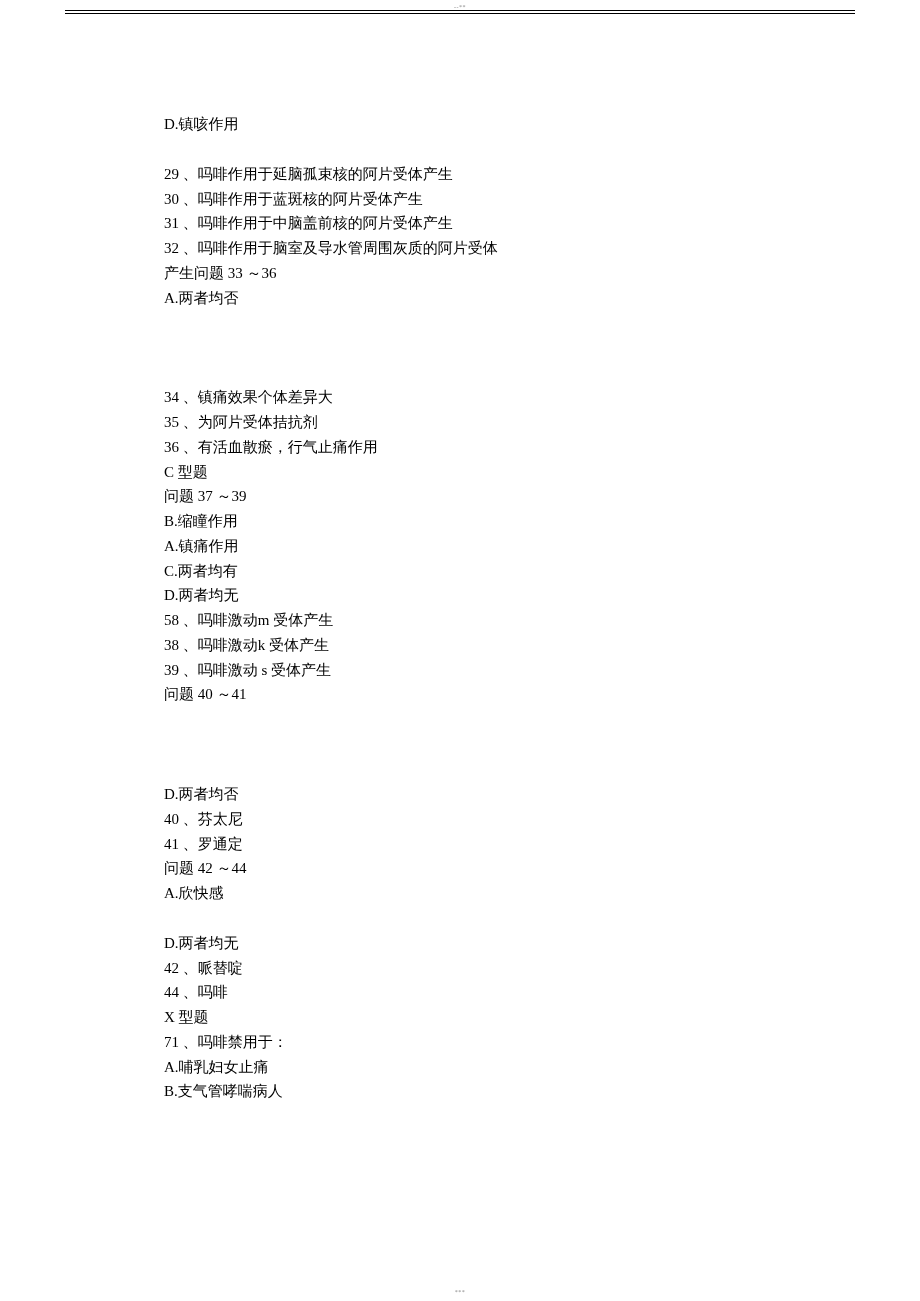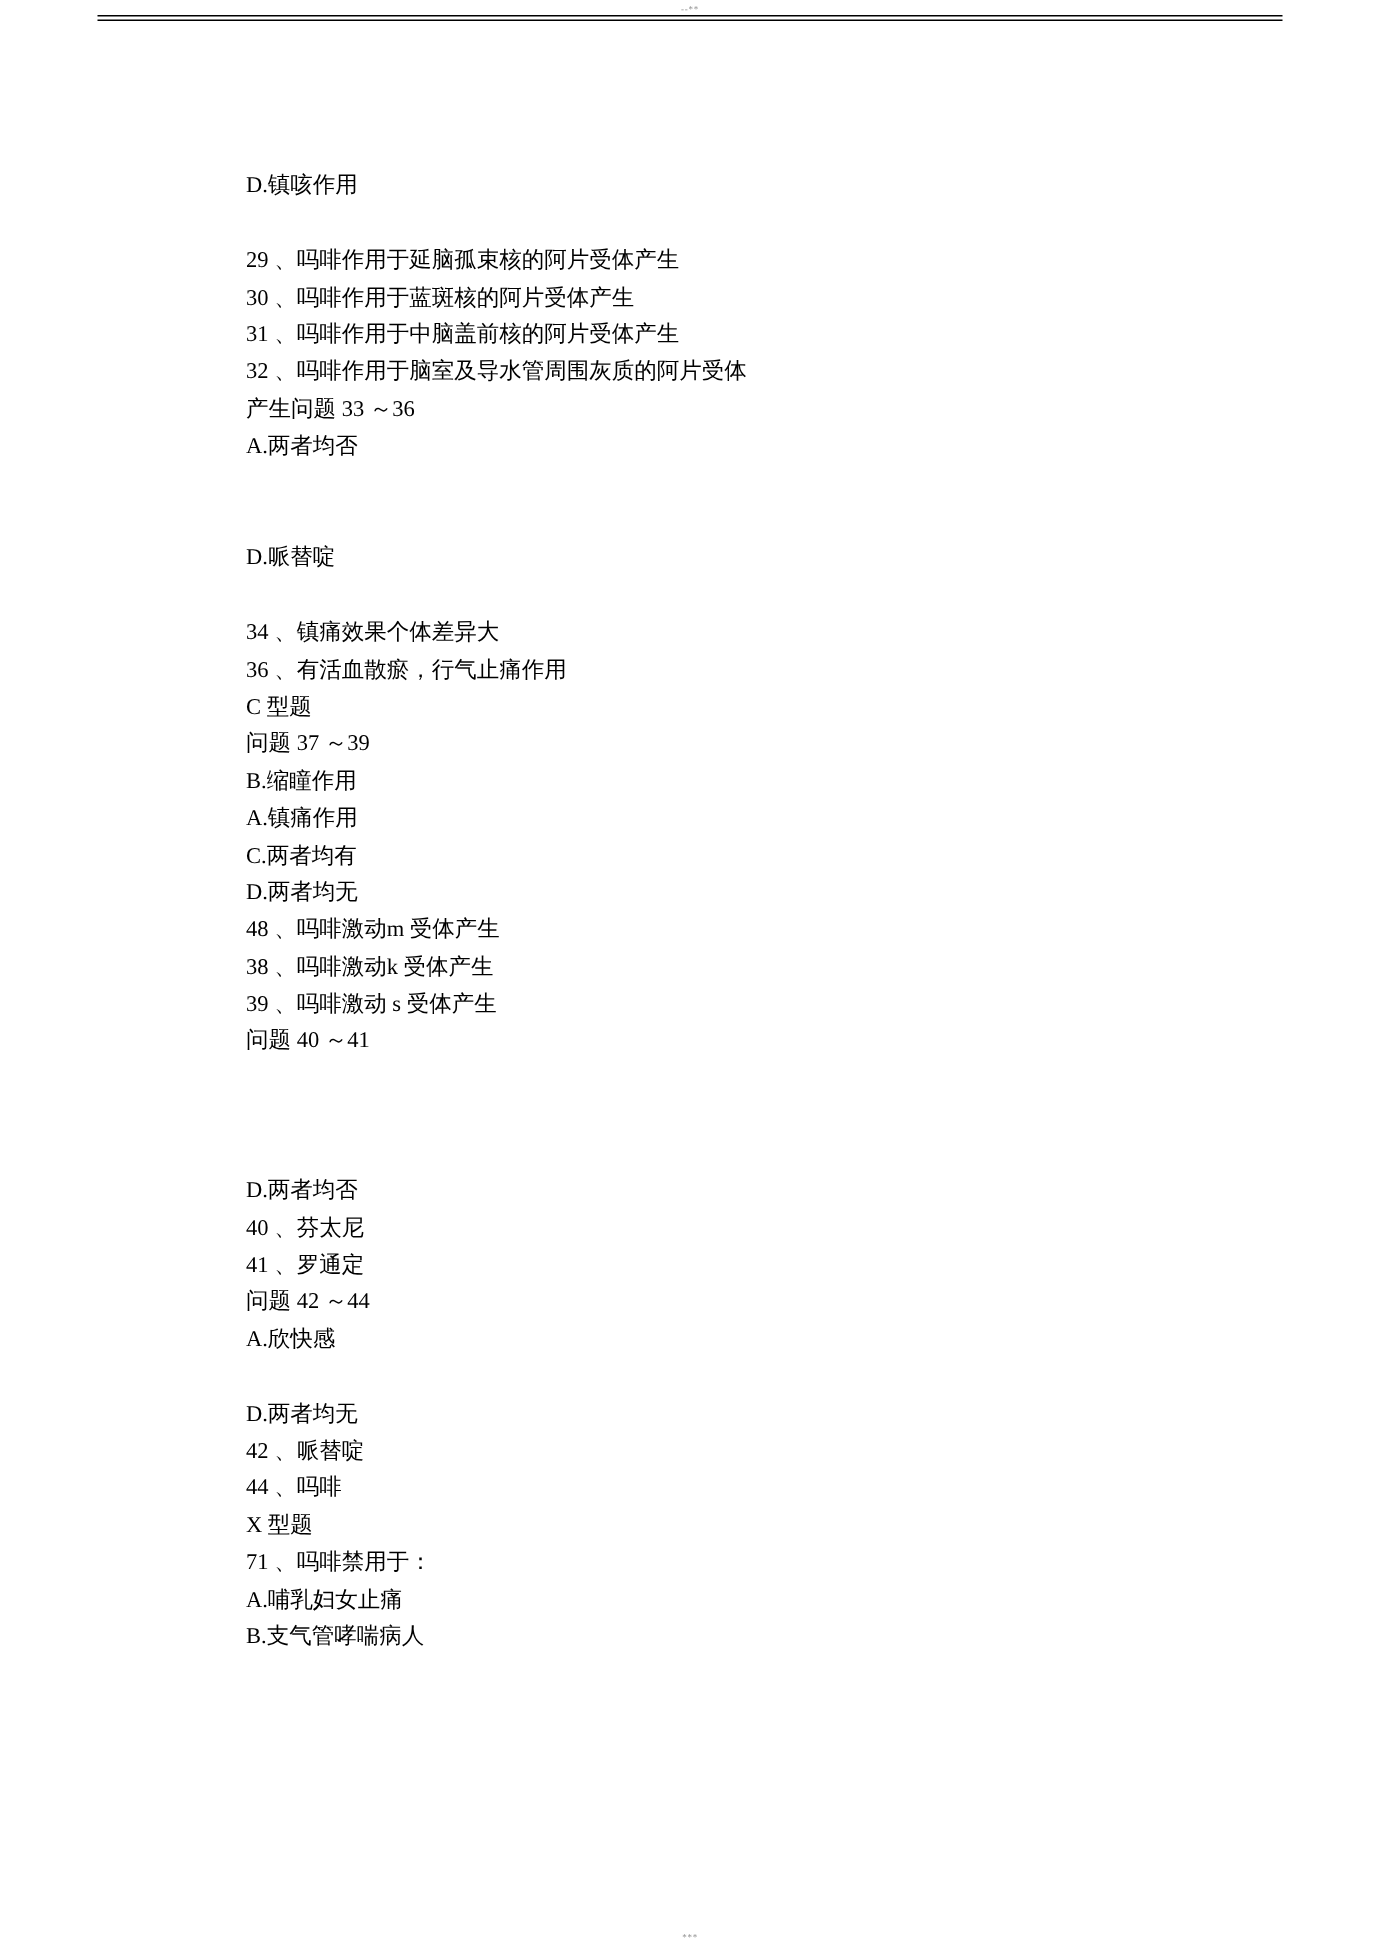--- a/index.html
+++ b/index.html
@@ -79,31 +79,31 @@
   <div class="content">
     <p>D.镇咳作用</p>
     <div class="gap"></div>
     <p>29 、吗啡作用于延脑孤束核的阿片受体产生</p>
     <p>30 、吗啡作用于蓝斑核的阿片受体产生</p>
     <p>31 、吗啡作用于中脑盖前核的阿片受体产生</p>
     <p>32 、吗啡作用于脑室及导水管周围灰质的阿片受体</p>
     <p>产生问题 33 ～36</p>
     <p>A.两者均否</p>
     <div class="gap-big"></div>
-    <p>D.哌替啶</p>
     <div class="gap"></div>
     <p>34 、镇痛效果个体差异大</p>
+    <p>35 、为阿片受体拮抗剂</p>
     <p>36 、有活血散瘀，行气止痛作用</p>
     <p>C 型题</p>
     <p>问题 37 ～39</p>
     <p>B.缩瞳作用</p>
     <p>A.镇痛作用</p>
     <p>C.两者均有</p>
     <p>D.两者均无</p>
-    <p>48 、吗啡激动m 受体产生</p>
+    <p>58 、吗啡激动m 受体产生</p>
     <p>38 、吗啡激动k 受体产生</p>
     <p>39 、吗啡激动 s 受体产生</p>
     <p>问题 40 ～41</p>
     <div class="gap-big"></div>
     <div class="gap"></div>
     <p>D.两者均否</p>
     <p>40 、芬太尼</p>
     <p>41 、罗通定</p>
     <p>问题 42 ～44</p>
     <p>A.欣快感</p>

